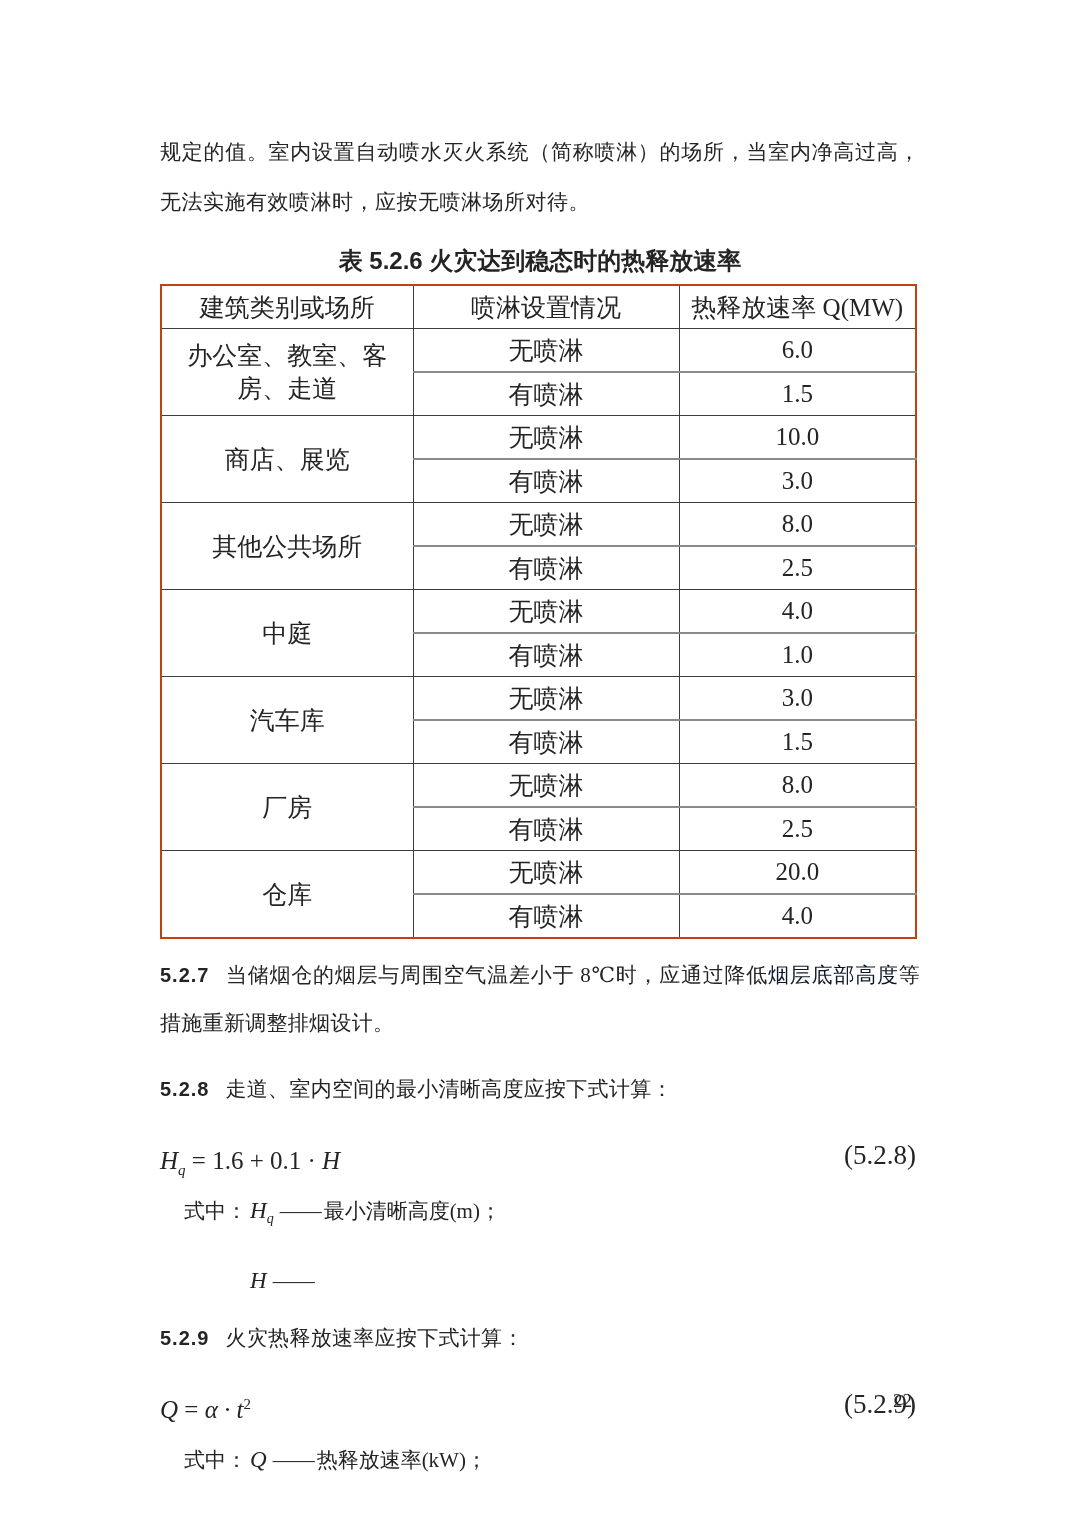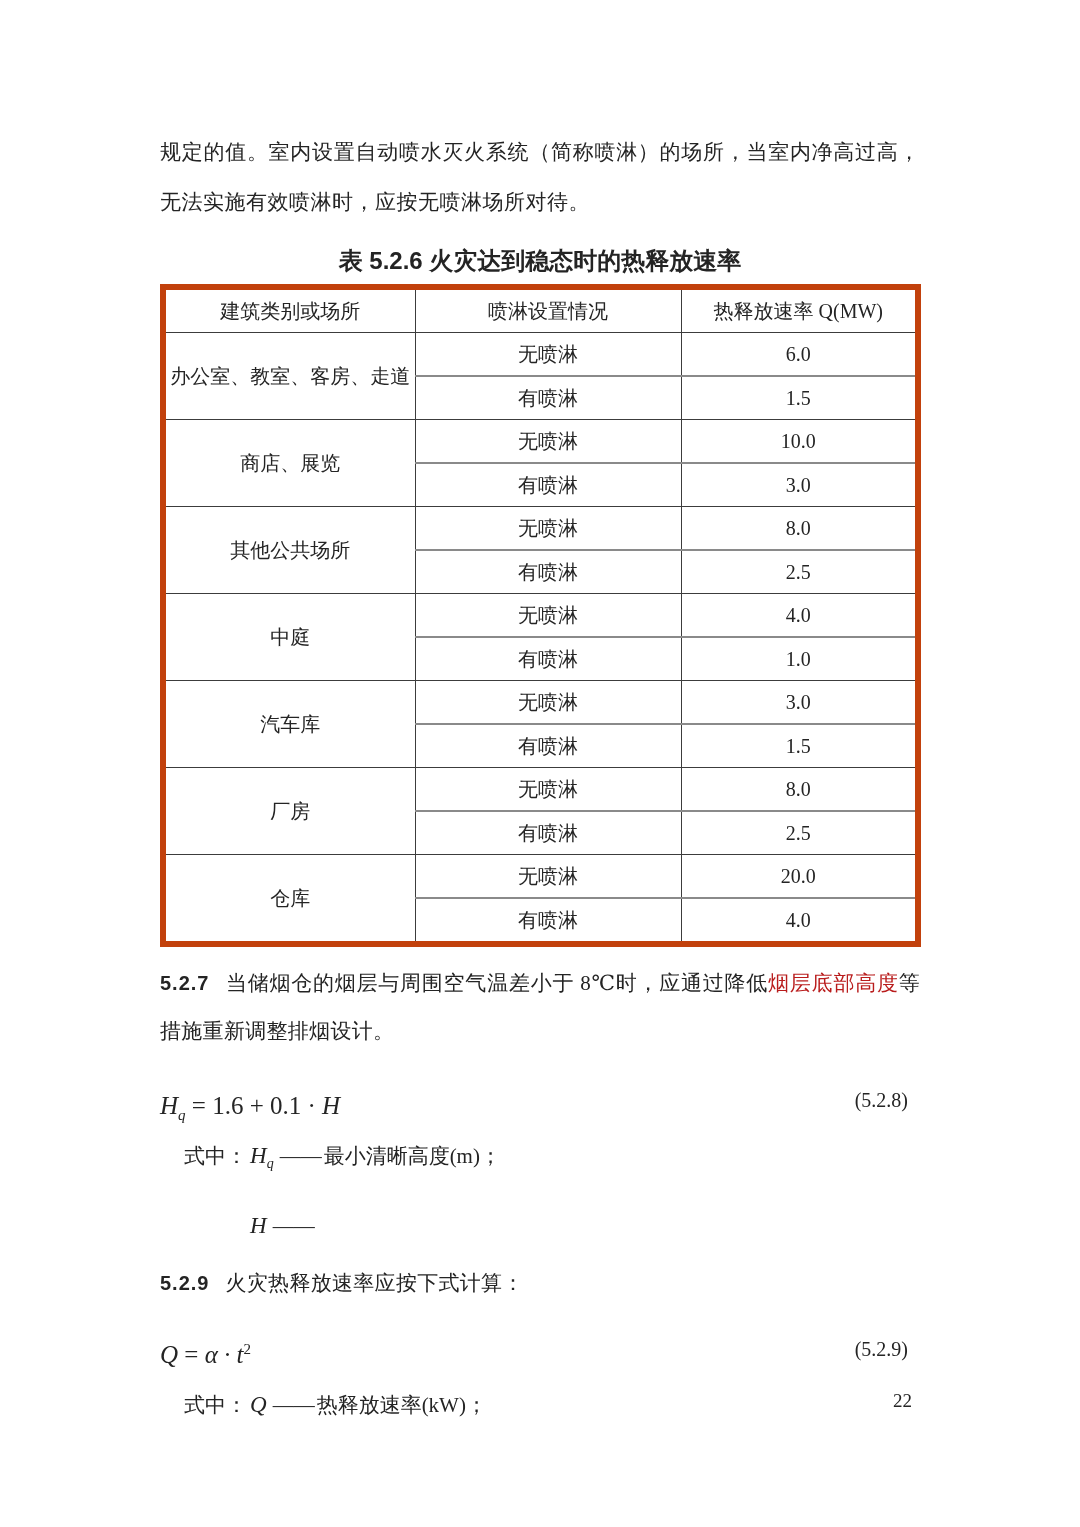--- a/index.html
+++ b/index.html
@@ -12,41 +12,41 @@
   .intro {
     margin-top:127px; font-size:21px; line-height:50px;
     text-align:justify; letter-spacing:0.5px;
   }
   .table-title {
     margin:8px 0 10px 0; text-align:center; font-size:24px; font-weight:bold;
     font-family:"Liberation Sans","DejaVu Sans",sans-serif; line-height:26px;
   }
   table.hrr {
     border-collapse:collapse; width:755px; table-layout:fixed;
-    font-size:20px; border:6px solid #c2410c;
+    font-size:25px; border:2px solid #c2410c;
   }
   table.hrr th, table.hrr td {
     border:1px solid #3c3c3c; text-align:center; vertical-align:middle;
     height:42px; padding:0 4px; font-weight:normal;
   }
   table.hrr tr.inner td { border-top:2px solid #8a8a8a; }
   .para { font-size:21px; line-height:48px; text-align:justify; letter-spacing:0.3px; }
   .s527 { margin-top:12px; }
   .sec-num {
     font-family:"Liberation Sans","DejaVu Sans",sans-serif; font-weight:bold;
     font-size:20px; margin-right:16px; letter-spacing:1px;
   }
   .heading-line { margin-top:6px; line-height:42px; }
   .hl { }
   .formula-row { position:relative; margin:8px 0; height:48px; line-height:48px; text-align:left; }
   .math { font-size:25px; }
   .math i { font-style:italic; }
   .math sub { font-size:15px; font-style:italic; vertical-align:-6px; }
   .math sup { font-size:15px; vertical-align:9px; font-style:normal; }
-  .formula-label { position:absolute; right:12px; top:0; font-size:20px; font-style:normal; }
+  .formula-label { position:absolute; right:4px; top:0; font-size:27px; font-style:normal; }
   .where-row { display:flex; margin-top:10px; margin-left:24px; font-size:21px; line-height:44px; align-items:flex-start; }
   .where-row .where-label { width:66px; flex:0 0 66px; }
   .where-row .term { flex:0 0 auto; font-size:23px; margin-right:6px; }
   .where-row .term i { font-style:italic; }
   .where-row .term sub { font-size:14px; font-style:italic; vertical-align:-5px; }
   .where-row .dash { flex:0 0 auto; margin-right:2px; }
   .where-row .desc { flex:1 1 auto; text-align:justify; }
   .def-gap { margin-top:18px; }
   .page-number { position:absolute; left:893px; top:1390px; font-size:19px; }
 </style>
@@ -133,23 +133,26 @@
           <td>20.0</td>
         </tr>
         <tr class="inner">
           <td>有喷淋</td>
           <td>4.0</td>
         </tr>
       </tbody>
   </table>
 
   <p class="para s527">
-    <span class="sec-num">5.2.7</span><span>当储烟仓的烟层与周围空气温差小于 8℃时，应通过降低</span><span class="hl" style="color: #b91c1c;">烟层底部高度</span><span>等措施重新调整排烟设计。</span>
+    <span class="sec-num">5.2.7</span><span>当储烟仓的烟层与周围空气温差小于 8℃时，应通过降低</span><span class="hl" style="color: #0f172a;">烟层底部高度</span><span>等措施重新调整排烟设计。</span>
   </p>
 
+  <p class="para heading-line">
+    <span class="sec-num">5.2.8</span><span>走道、室内空间的最小清晰高度应按下式计算：</span>
+  </p>
 
   <div class="formula-row">
     <span class="math"><i>H</i><sub>q</sub><span> = 1.6 + 0.1 · </span><i>H</i><sup></sup></span>
     <span class="formula-label">(5.2.8)</span>
   </div>
 
   <div class="where-row">
     <span class="where-label">式中：</span>
     <span class="term"><i>H</i><sub>q</sub></span>
     <span class="dash">——</span>

